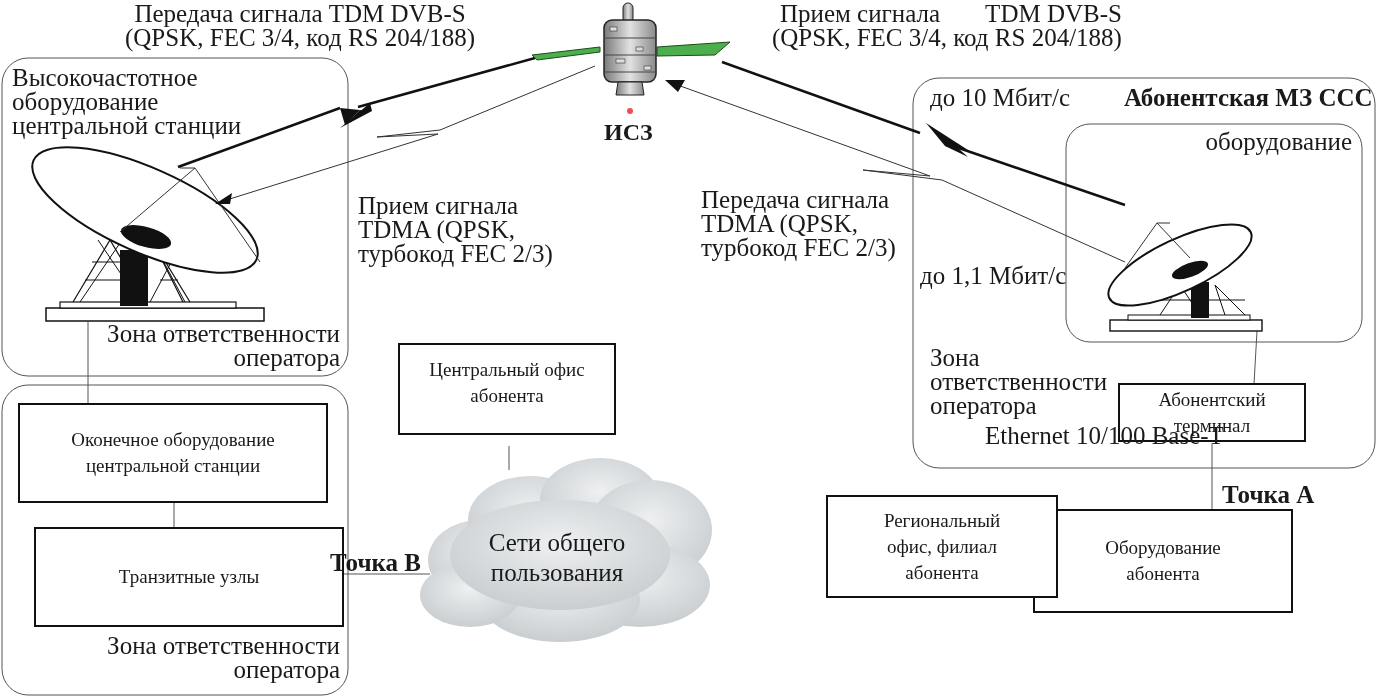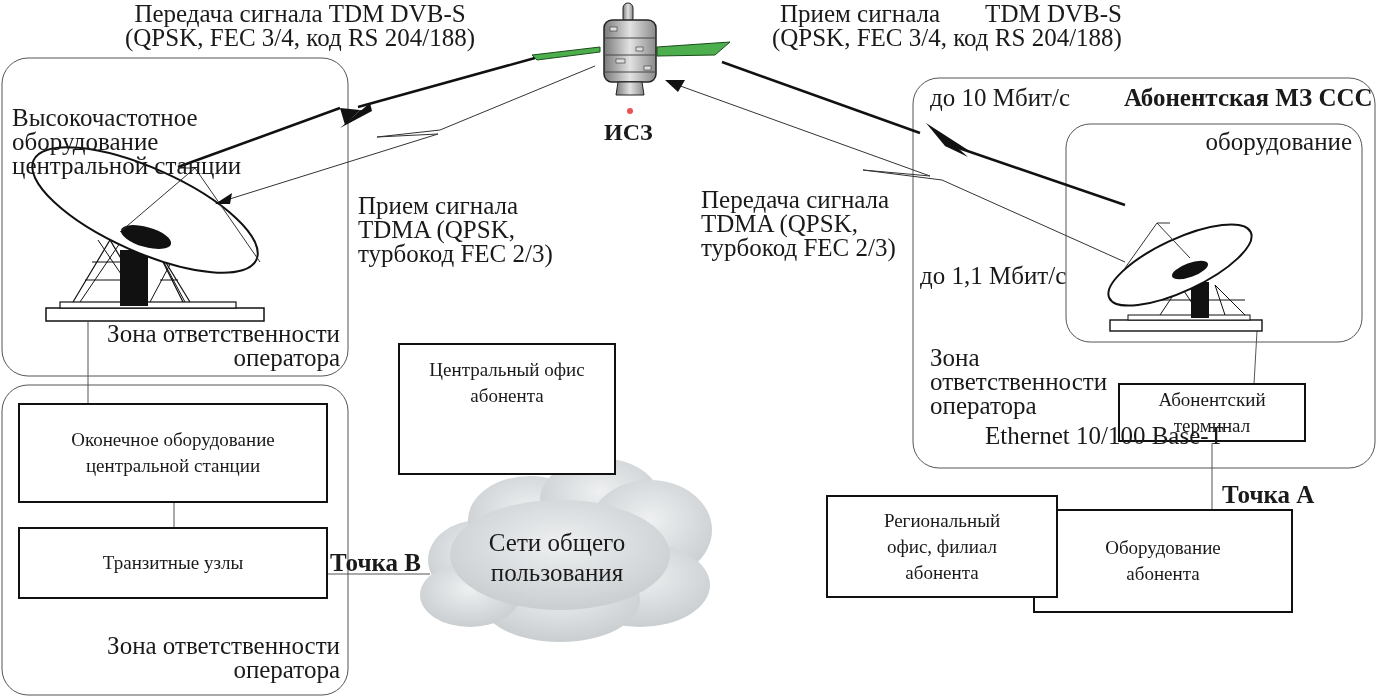--- a/index.html
+++ b/index.html
@@ -130,44 +130,44 @@
   <div>Прием сигнала</div>
   <div>TDMA (QPSK,</div>
   <div>турбокод FEC 2/3)</div>
 </div>
 <div class="t" style="left:701px;top:188px;">
   <div>Передача сигнала</div>
   <div>TDMA (QPSK,</div>
   <div>турбокод FEC 2/3)</div>
 </div>
 
-<div class="t" style="left:12px;top:66px;margin-top:40px;">
+<div class="t" style="left:12px;top:66px;">
   <div>Высокочастотное</div>
   <div>оборудование</div>
   <div>центральной станции</div>
 </div>
 <div class="t r" style="left:96px;top:322px;width:244px;">
   <div>Зона  ответственности</div>
   <div>оператора</div>
 </div>
 
 <div class="box" style="left:18px;top:403px;width:310px;height:100px;">
   <span>Оконечное оборудование
 центральной станции</span>
 </div>
-<div class="box" style="left:18px;top:527px;width:310px;height:72px;">
+<div class="box" style="left:34px;top:527px;width:310px;height:100px;">
   <span>Транзитные узлы</span>
 </div>
 <div class="t r" style="left:96px;top:634px;width:244px;">
   <div>Зона ответственности</div>
   <div>оператора</div>
 </div>
 
 <div class="t b" style="left:330px;top:551px;">Точка В</div>
-<div class="box" style="left:398px;top:343px;width:218px;height:132px;align-items:flex-start;padding-top:12px;">
+<div class="box" style="left:398px;top:343px;width:218px;height:92px;align-items:flex-start;padding-top:12px;">
   <span>Центральный офис
 абонента</span>
 </div>
 <div class="t c" style="left:472px;top:528px;width:170px;line-height:30px;white-space:pre-line;">Сети общего
 пользования</div>
 
 <div class="t" style="left:930px;top:86px;">до 10 Мбит/с</div>
 <div class="t b" style="left:1124px;top:86px;">Абонентская МЗ ССС</div>
 <div class="t r" style="left:1060px;top:130px;width:292px;">
   <div>оборудование</div>

